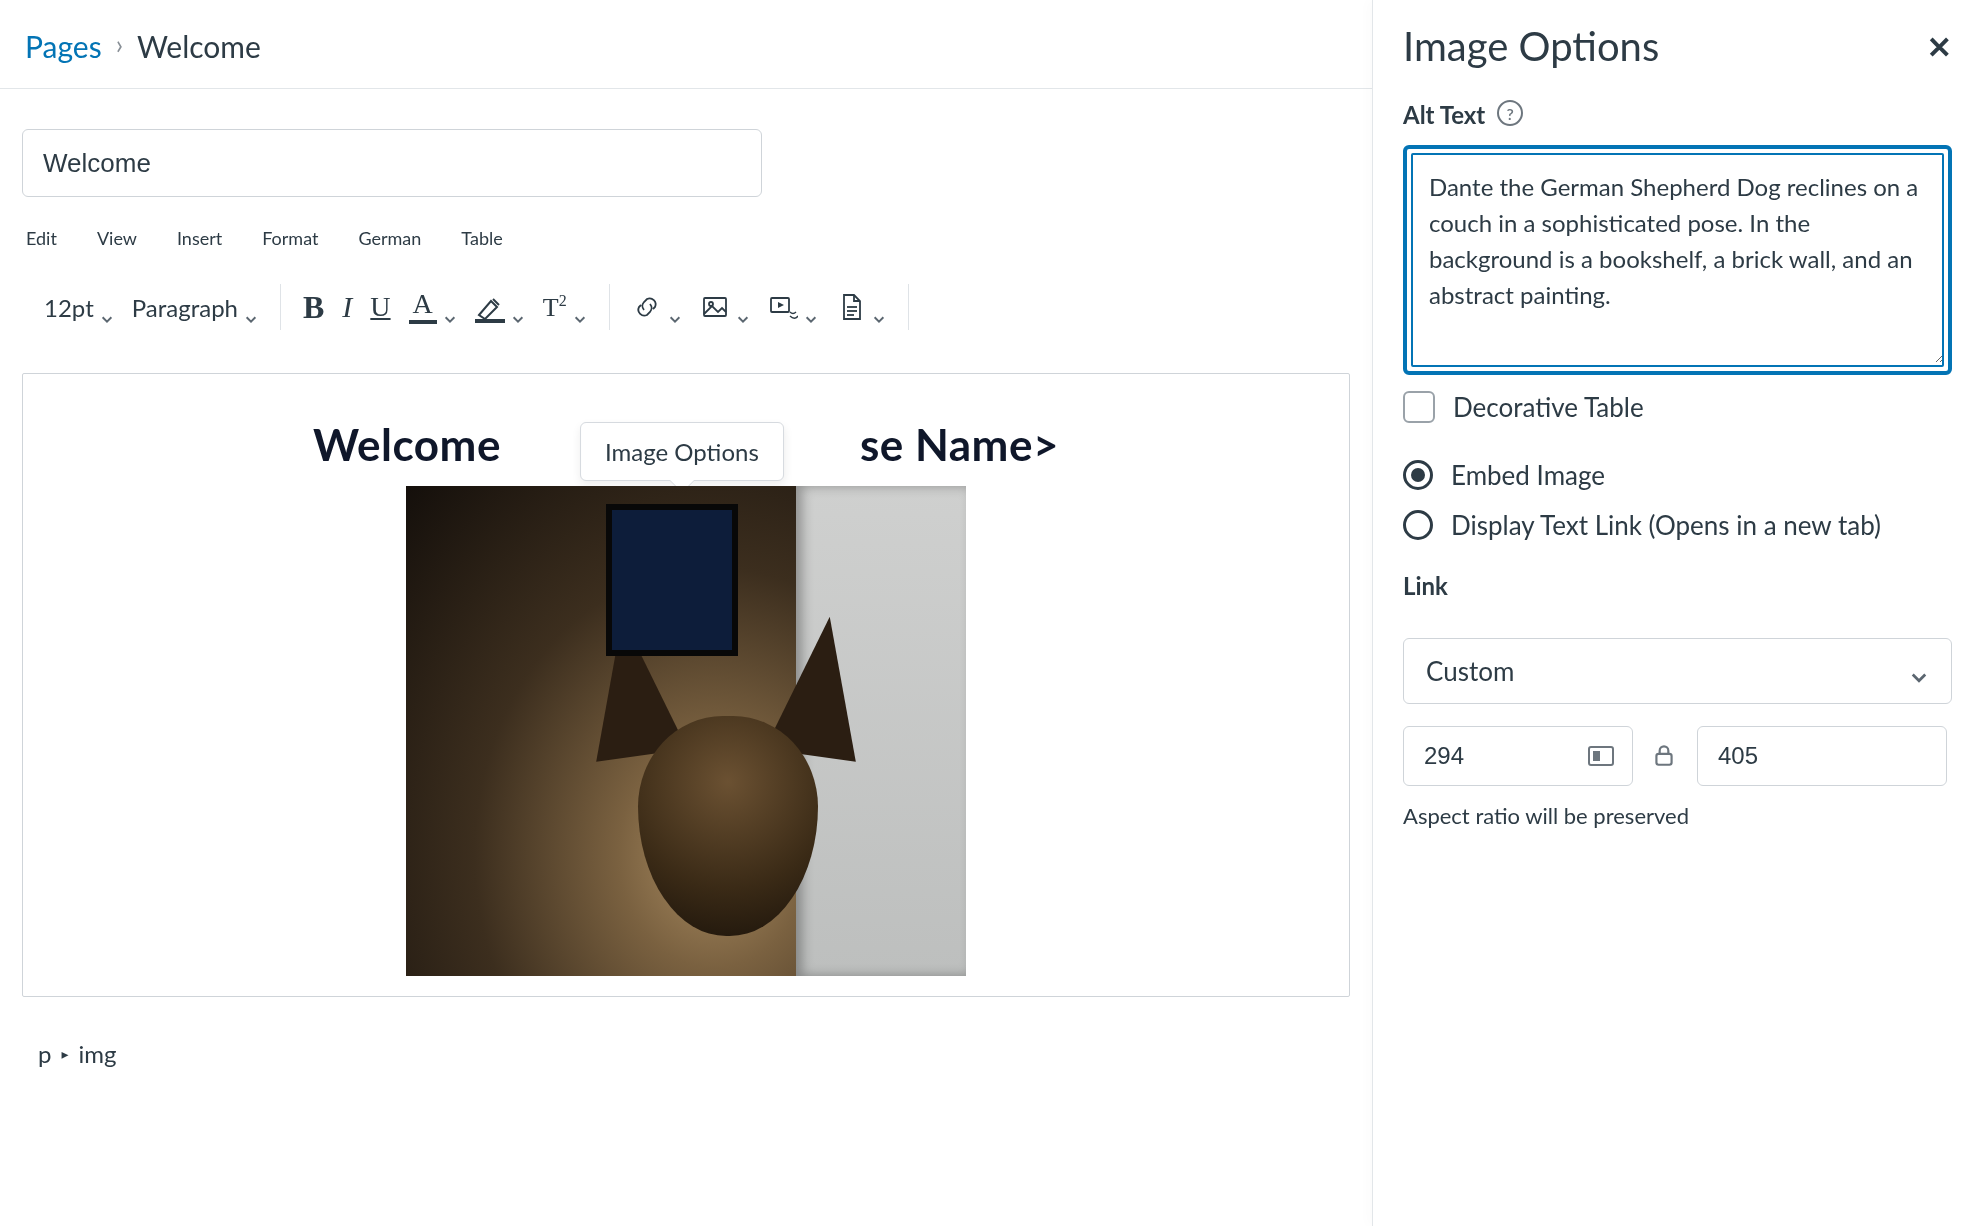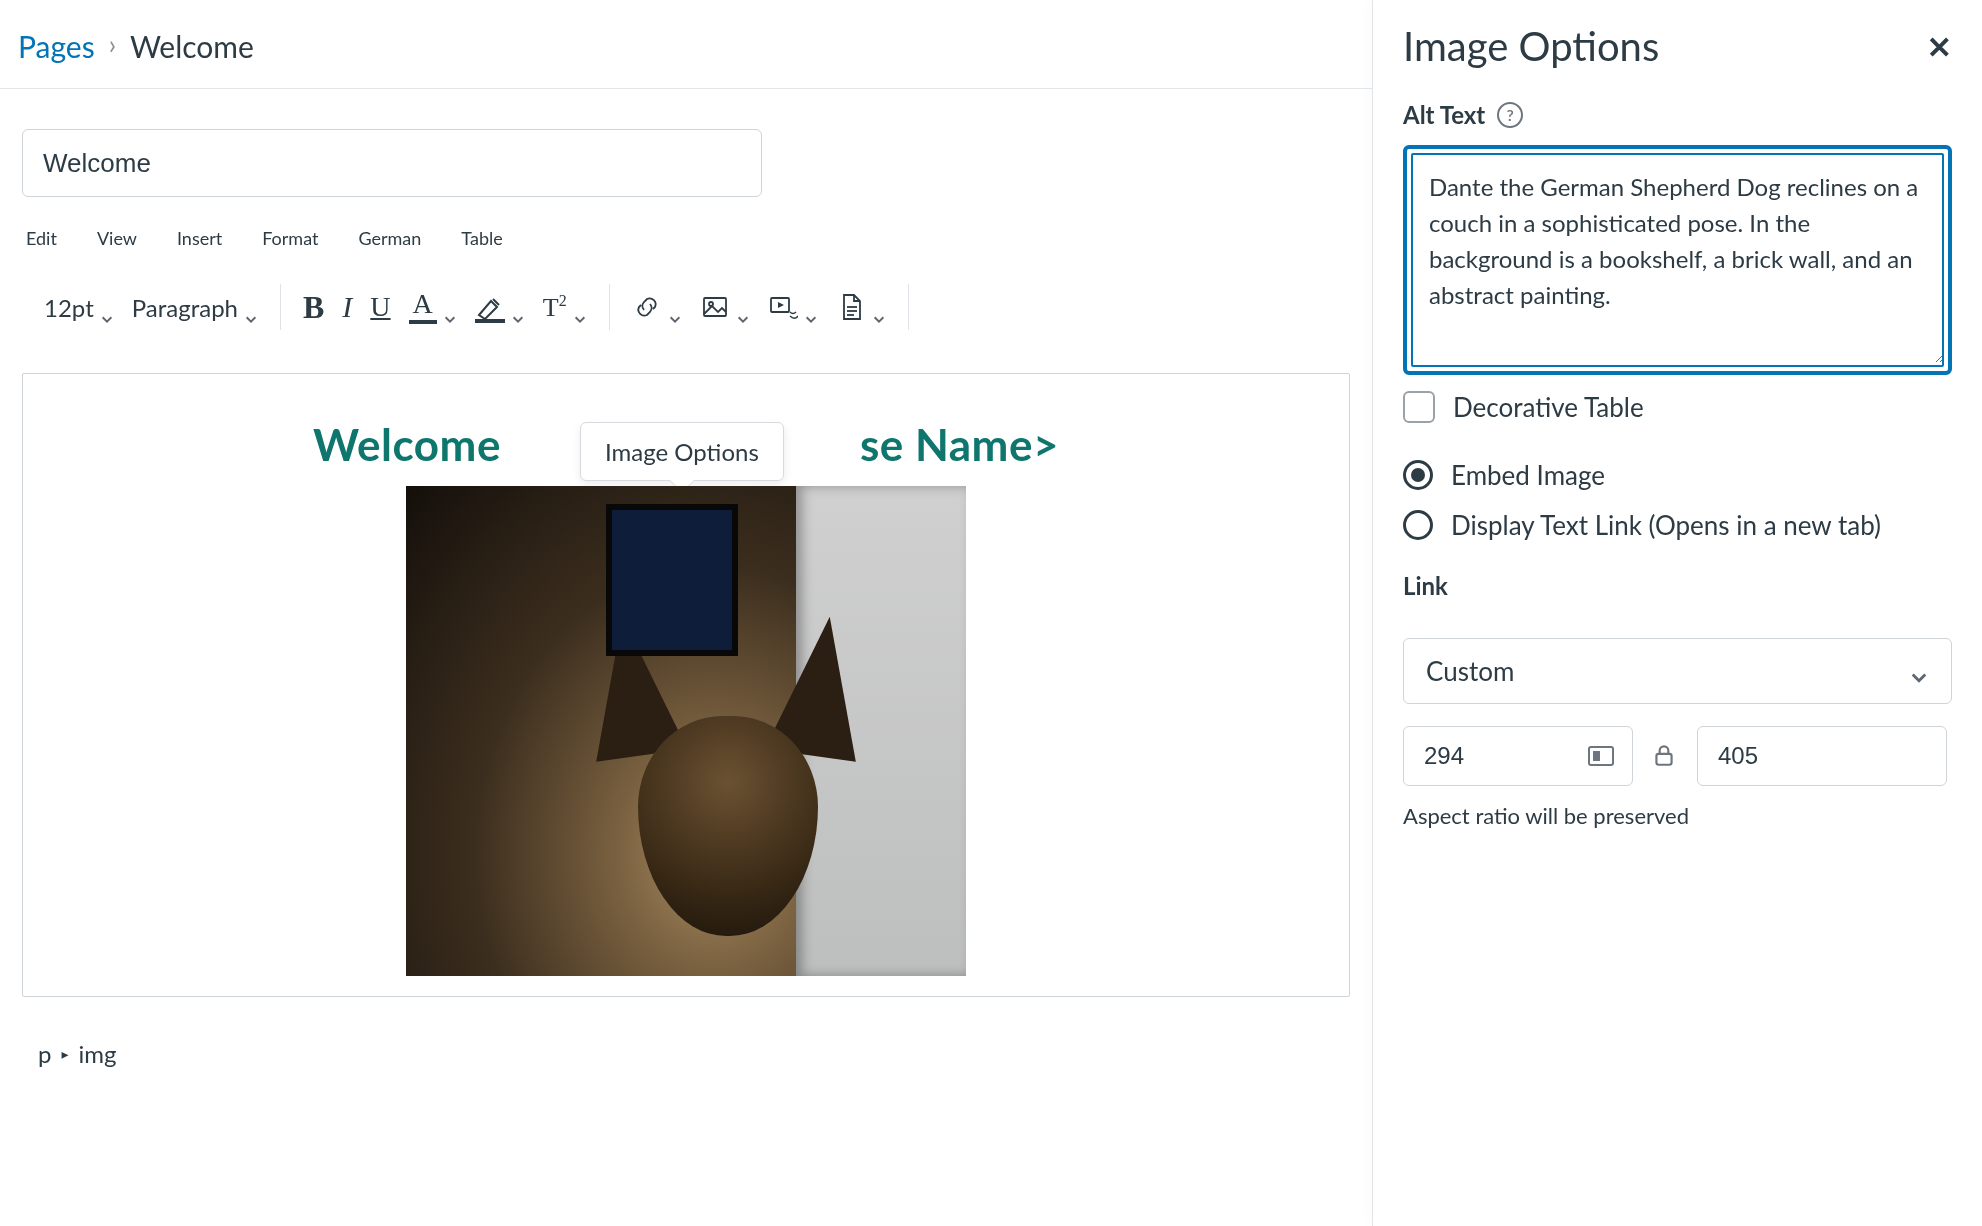--- a/index.html
+++ b/index.html
@@ -21,21 +21,21 @@
   .main {
     flex: 1 1 auto;
     display: flex;
     flex-direction: column;
     min-width: 0;
   }
   .breadcrumb {
     display: flex;
     align-items: flex-start;
     gap: 14px;
-    padding: 28px 18px 24px 18px;
+    padding: 28px 18px 24px 25px;
     font-size: 30px;
     border-bottom: 1px solid #e2e6e9;
   }
   .breadcrumb .link { color: #0374b5; cursor: pointer; }
   .breadcrumb .sep { color: #888f96; font-size: 26px; }
   .breadcrumb .current { color: #2d3b45; }
 
   .editor-wrap {
     padding: 40px 22px 0 22px;
     display: flex;
@@ -121,21 +121,21 @@
     border: 1px solid #cfd4d9;
     border-radius: 2px;
     min-height: 620px;
     padding: 44px 20px 20px 20px;
     position: relative;
   }
   .canvas-heading {
     text-align: center;
     font-size: 44px;
     font-weight: 700;
-    color: #0f766e;
+    color: #0f172a;
     margin: 0 0 16px 0;
     letter-spacing: 0.5px;
     white-space: nowrap;
   }
   .canvas-image {
     display: block;
     margin: 0 auto;
     width: 560px;
     height: 490px;
     background: radial-gradient(ellipse at 55% 75%, #ab8d62 0%, #7a6140 22%, #3c2e1e 55%, #140f0b 100%);
@@ -222,21 +222,21 @@
   .close-x {
     font-size: 30px;
     font-weight: 700;
     cursor: pointer;
     color:#2d3b45;
   }
 
   .section-label {
     font-size: 24px;
     font-weight: 700;
-    display:flex; align-items:center; gap:12px;
+    display:flex; align-items:flex-start; gap:12px;
   }
   .help-circle {
     width:26px;height:26px;border:2px solid #6d767e;border-radius:50%;
     display:inline-flex;align-items:center;justify-content:center;
     font-size:16px;color:#6d767e;font-weight:600;cursor:pointer;
   }
 
   .alt-textarea-wrap {
     position: relative;
     border: 4px solid #0374b5;

